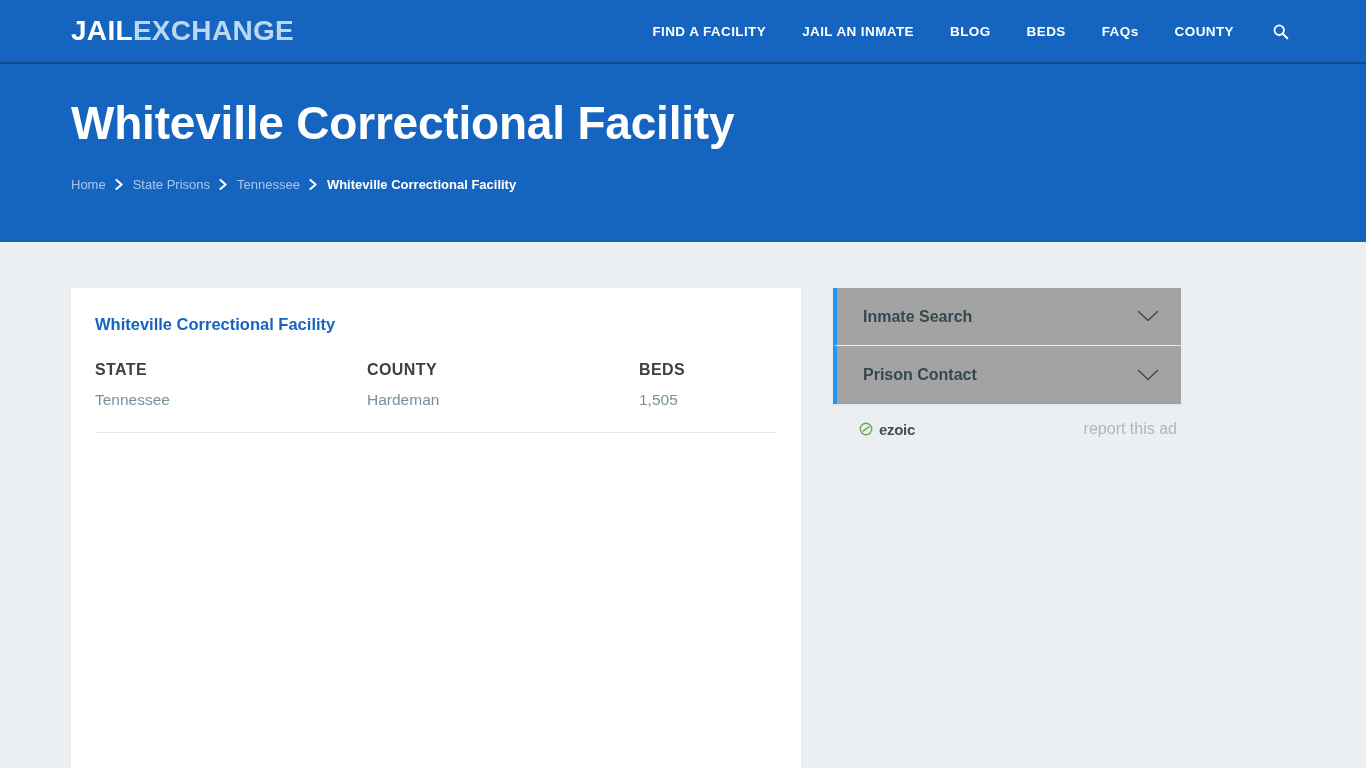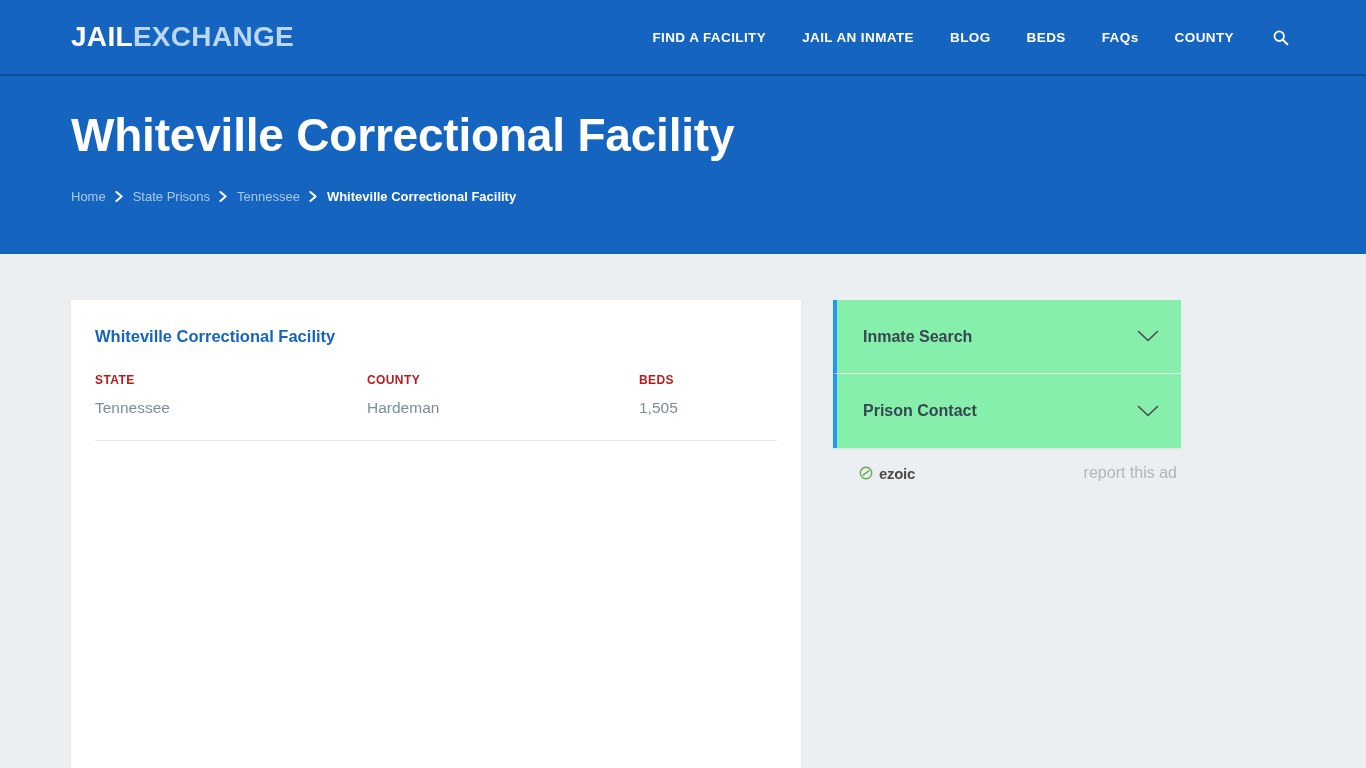--- a/index.html
+++ b/index.html
@@ -12,21 +12,21 @@
 
   body {
     font-family: "Liberation Sans", sans-serif;
     background: #eceff1;
     color: #37474f;
     -webkit-font-smoothing: antialiased;
   }
 
   
   .navbar {
-    height: 76px;
+    height: 64px;
     background: #1565c0;
     border-bottom: 2px solid #0d4d96;
     display: flex;
     align-items: flex-end;
     position: relative;
   }
   .nav-inner {
     width: 1240px;
     margin: 0 auto;
     padding: 0 8px;
@@ -139,23 +139,23 @@
     font-weight: bold;
     line-height: 1.3;
   }
   .facts {
     display: flex;
     margin-top: 26px;
   }
   .fact { width: 272px; }
   .fact:last-child { width: auto; }
   .fact-label {
-    font-size: 12px;
-    font-weight: bold;
-    color: #b91c1c;
+    font-size: 16px;
+    font-weight: bold;
+    color: #404040;
     letter-spacing: 0.4px;
     text-transform: uppercase;
   }
   .fact-value {
     margin-top: 12px;
     font-size: 15.5px;
     color: #78909c;
     font-weight: normal;
   }
   .card-divider {
@@ -170,25 +170,25 @@
     flex: 0 0 348px;
     width: 348px;
   }
   .accordion {
     background: #ffffff;
     box-shadow: 0 1px 2px rgba(0,0,0,0.06);
   }
   .acc-item {
     display: flex;
     align-items: center;
-    height: 74px;
+    height: 58px;
     padding: 0 22px 0 26px;
     border-left: 4px solid #2196f3;
     border-bottom: 1px solid #e8eaec;
-    background: #86efac;
+    background: #a3a3a3;
     cursor: pointer;
     text-align: center;
   }
   .acc-item:last-child { border-bottom: none; }
   .acc-label {
     font-size: 16px;
     font-weight: bold;
     color: #37474f;
   }
   .acc-chevron {

